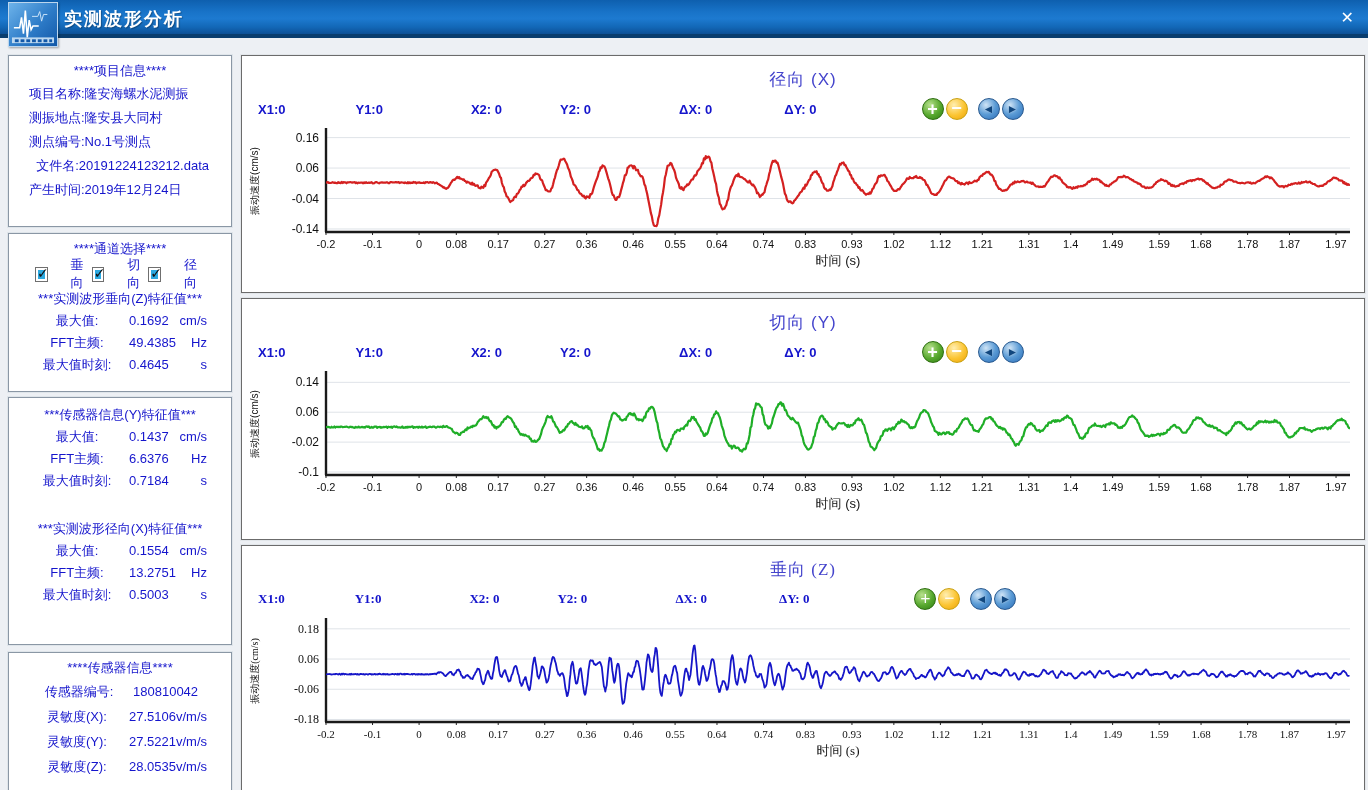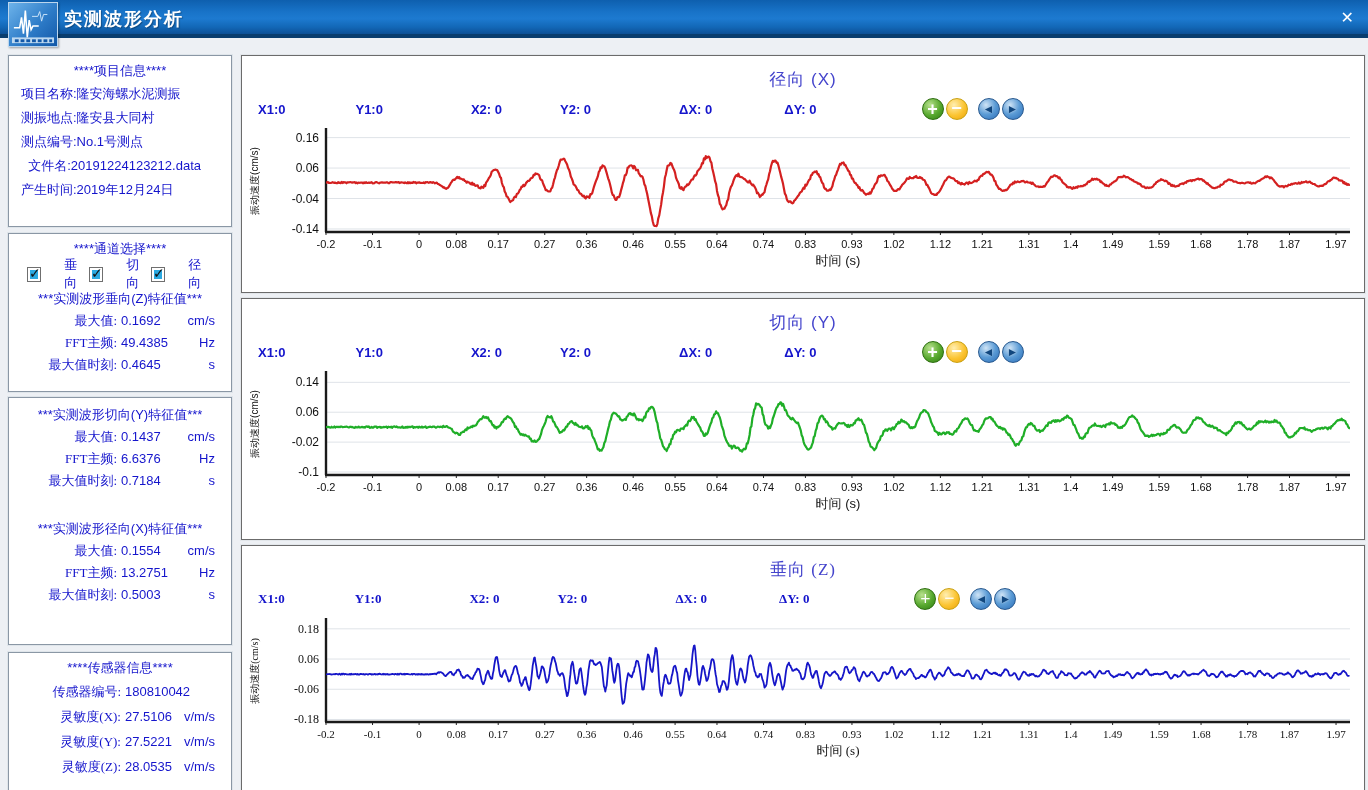--- a/index.html
+++ b/index.html
@@ -16,38 +16,38 @@
     border:1px solid #bcd6ee; box-shadow:1px 1px 2px rgba(0,0,0,.35); }
   .app-icon svg { display:block; width:100%; height:100%; }
   .win-title { position:absolute; left:64px; top:7px; color:#ffffff; font-size:18px;
     font-weight:bold; letter-spacing:2px; text-shadow:1px 1px 1px rgba(0,0,0,.3); }
   .close-btn { position:absolute; right:14px; top:8px; color:#ffffff; font-size:16px;
     font-weight:bold; cursor:pointer; line-height:20px; }
 
   
   .sidebar { position:absolute; left:8px; top:55px; width:224px; }
   .box { background:#ffffff; border:1px solid #8a97a5; box-shadow:0 0 0 1px #dfe5ea;
-    padding:4px 12px; color:var(--blue); font-size:13px; }
+    padding:4px 20px; color:var(--blue); font-size:13px; }
   .box-title { text-align:center; line-height:22px; white-space:pre; }
   .b1 { height:172px; margin-bottom:6px; }
   .b2 { height:159px; margin-bottom:5px; }
   .b3 { height:248px; margin-bottom:7px; }
   .b4 { height:161px; }
   .info-line { line-height:24px; white-space:pre; }
   .channel-row { display:flex; justify-content:space-between; padding:2px 6px 0 6px; height:26px; }
   .chk { display:flex; align-items:center; gap:23px; cursor:pointer; color:var(--blue); }
   .chkbox { width:15px; height:15px; background:#2ba9e1; border:1px solid #6f6f6f;
     box-shadow:inset 0 0 0 2px #ffffff; position:relative; }
   .chkbox.checked::after { content:"✓"; position:absolute; left:1px; top:-3px;
     color:#101010; font-size:14px; font-weight:bold; }
   .feature { margin-top:2px; }
   .feature + .feature { margin-top:26px; }
   .feat-title { text-align:center; line-height:22px; white-space:pre; }
   .feat-row { display:flex; line-height:22px; }
-  .feat-row .fl { width:96px; text-align:right;font-family:Liberation Serif, serif; }
+  .feat-row .fl { width:96px; text-align:center; }
   .feat-row .fv { margin-left:4px; }
   .feat-row .fu { margin-left:auto; padding-right:4px; }
   .sensor-rows .feat-row { line-height:25px; }
   .sensor-rows .feat-row .fl { width:100px; }
 
   
   .main { position:absolute; left:241px; top:55px; right:3px; }
   .panel { position:relative; background:#ffffff; border:1px solid #6b6b6b;
     box-shadow:0 0 0 1px #e2e6ea; }
   .panel.p0 { height:238px; margin-bottom:5px; }
@@ -146,21 +146,21 @@
           </div>
           <div class="feat-row">
             <span class="fl">最大值时刻:</span>
             <span class="fv">0.4645</span>
             <span class="fu">s</span>
           </div>
         </div>
     </div>
     <div class="box b3">
       <div class="feature" id="feature-1">
-          <div class="feat-title">***实测波形切向(Y)特征值***</div>
+          <div class="feat-title">***传感器信息(Y)特征值***</div>
           <div class="feat-row">
             <span class="fl">最大值:</span>
             <span class="fv">0.1437</span>
             <span class="fu">cm/s</span>
           </div>
           <div class="feat-row">
             <span class="fl">FFT主频:</span>
             <span class="fv">6.6376</span>
             <span class="fu">Hz</span>
           </div>

